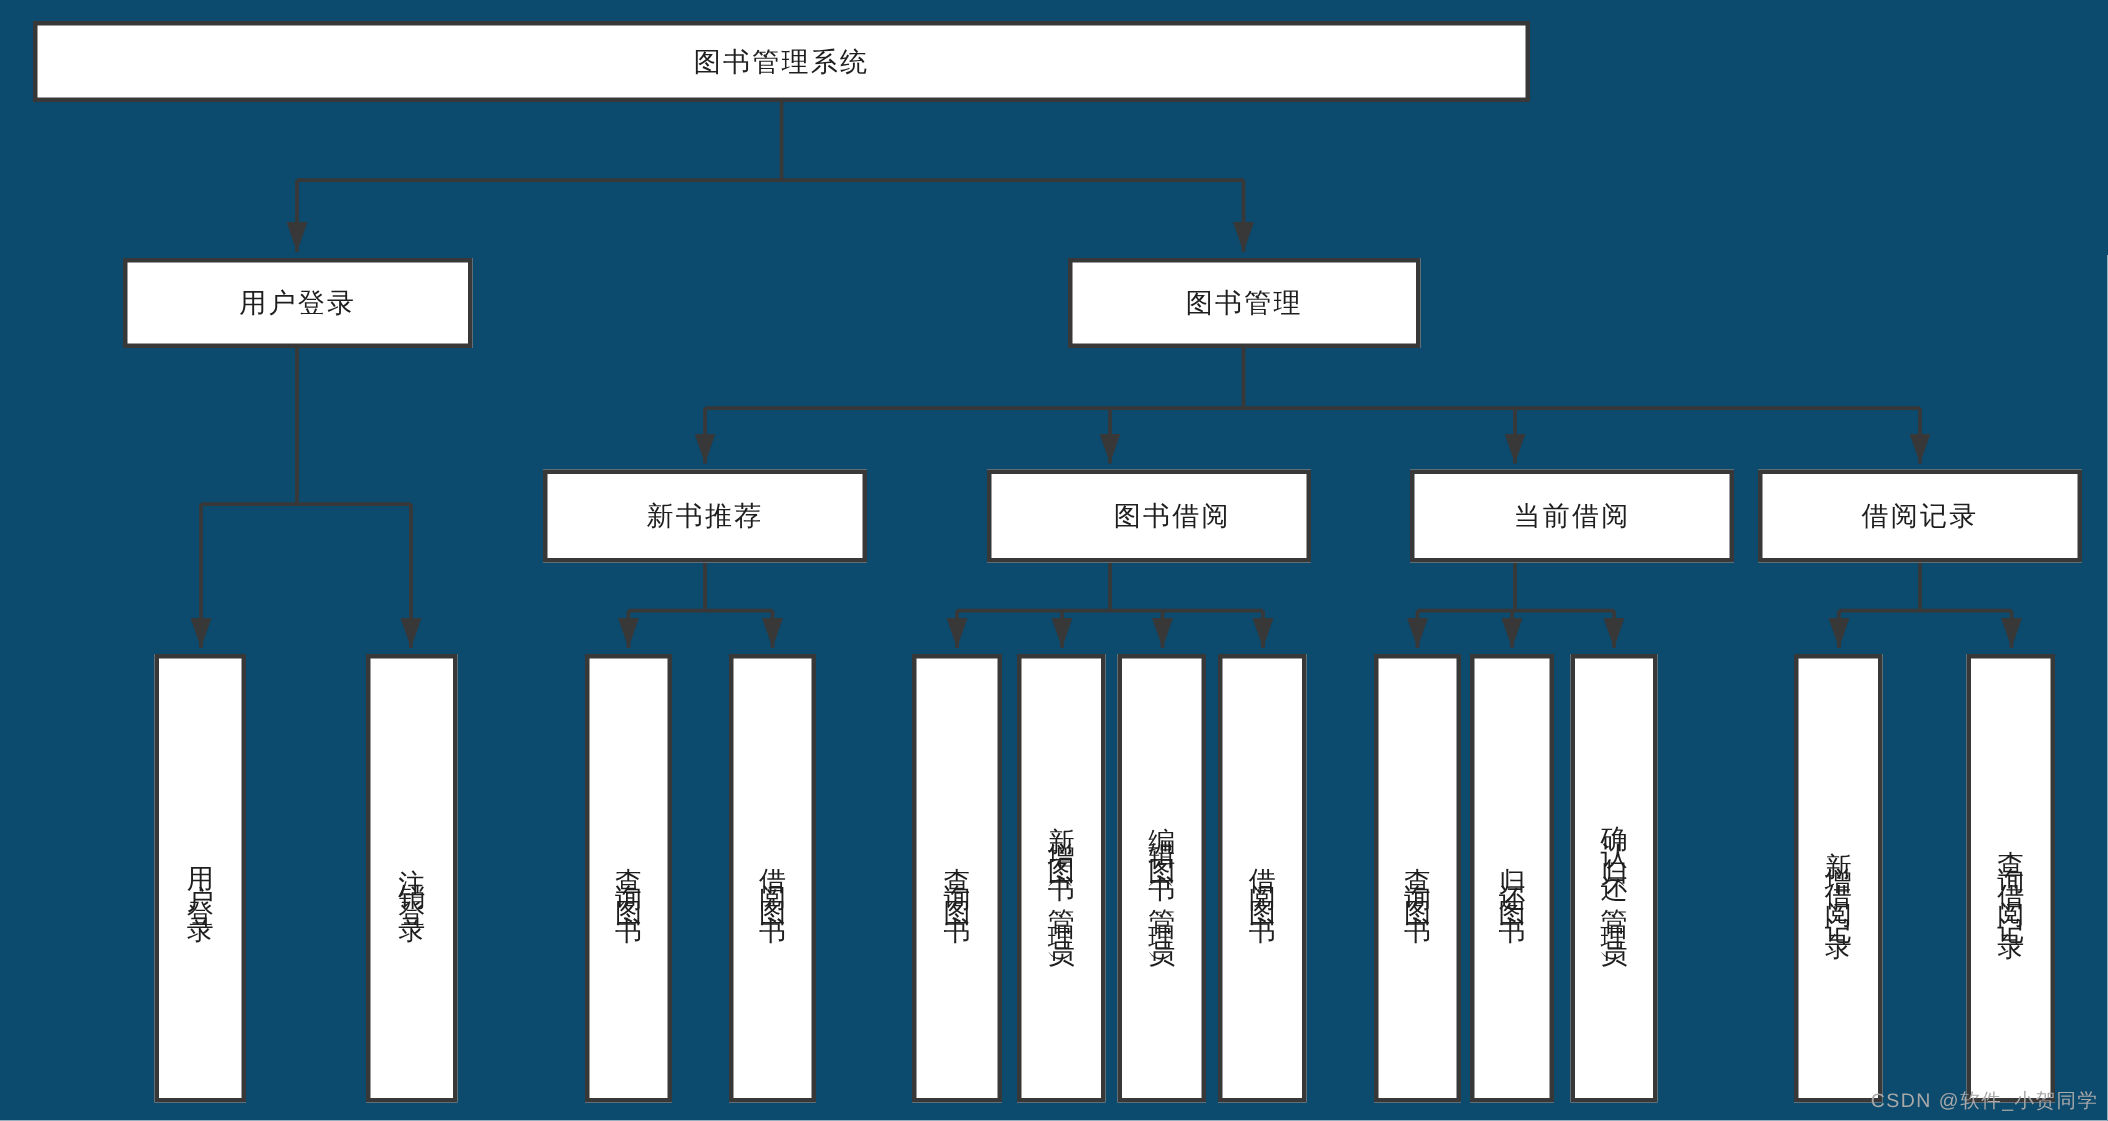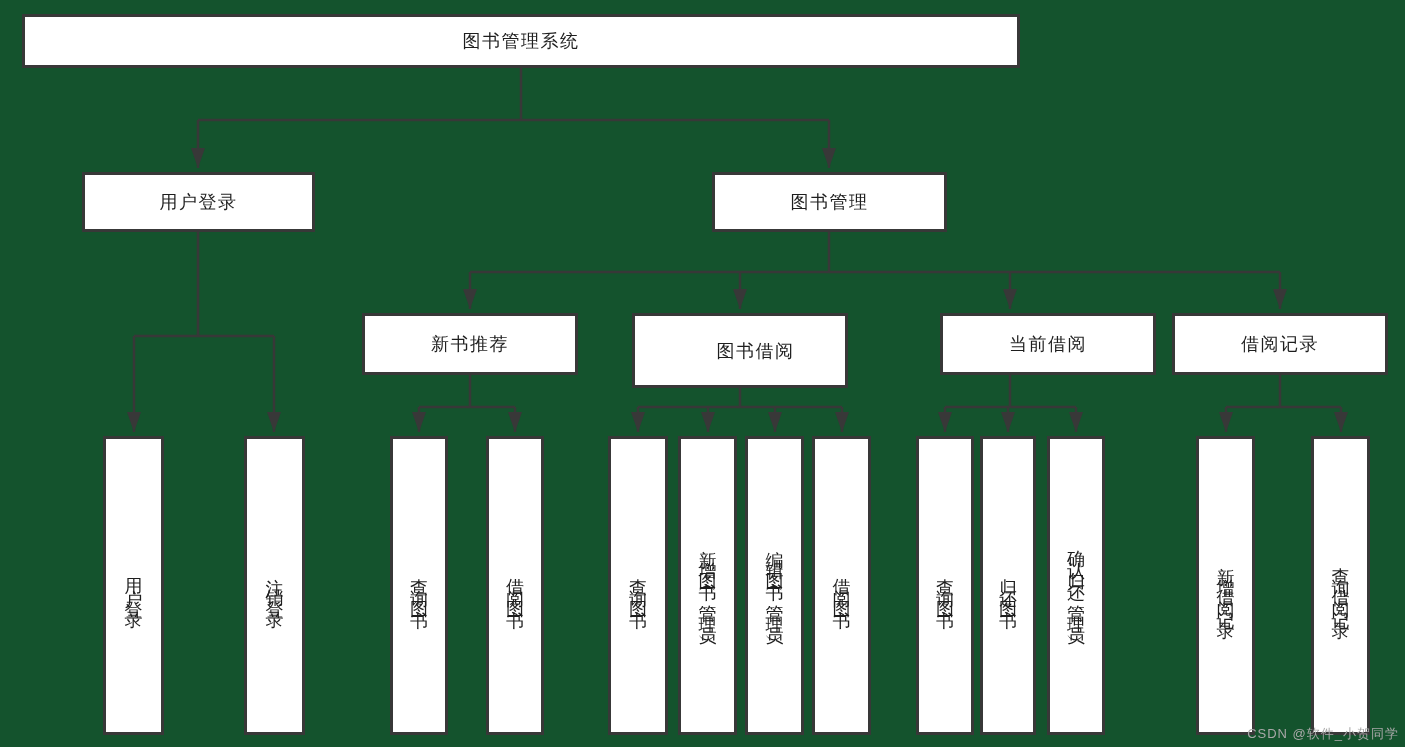--- a/index.html
+++ b/index.html
@@ -1,19 +1,19 @@
 <!DOCTYPE html>
 <html><head>
 <meta charset="utf-8">
 <style>
   html,body{margin:0;padding:0;background:#ffffff;}
   .canvas{
     position:relative;
     width:1405px;height:747px;
-    background:#14532d;
+    background:#0c4a6e;
     font-family:"Liberation Sans","DejaVu Sans",sans-serif;
     overflow:hidden;
     text-align:center;
   }
   .connectors{position:absolute;left:0;top:0;pointer-events:none;}
   .node{
     position:absolute;
     box-sizing:border-box;
     border:3px solid #383838;
     background:#ffffff;
@@ -100,21 +100,21 @@
   <div class="node" style="left:82px;top:172px;width:233px;height:60px;">
     <span class="hlabel">用户登录</span>
   </div>
   <div class="node" style="left:712px;top:172px;width:235px;height:60px;">
     <span class="hlabel">图书管理</span>
   </div>
 
   <div class="node" style="left:362px;top:313px;width:216px;height:62px;">
     <span class="hlabel">新书推荐</span>
   </div>
-  <div class="node" style="left:632px;top:313px;width:216px;height:75px;padding-left:31px;">
+  <div class="node" style="left:658px;top:313px;width:216px;height:62px;padding-left:31px;">
     <span class="hlabel">图书借阅</span>
   </div>
   <div class="node" style="left:902px;top:313px;width:216px;height:62px;margin-left:38px;">
     <span class="hlabel">当前借阅</span>
   </div>
   <div class="node" style="left:1172px;top:313px;width:216px;height:62px;">
     <span class="hlabel">借阅记录</span>
   </div>
 
   <div class="node leaf" style="left:103px;top:436px;width:61px;height:299px;">

